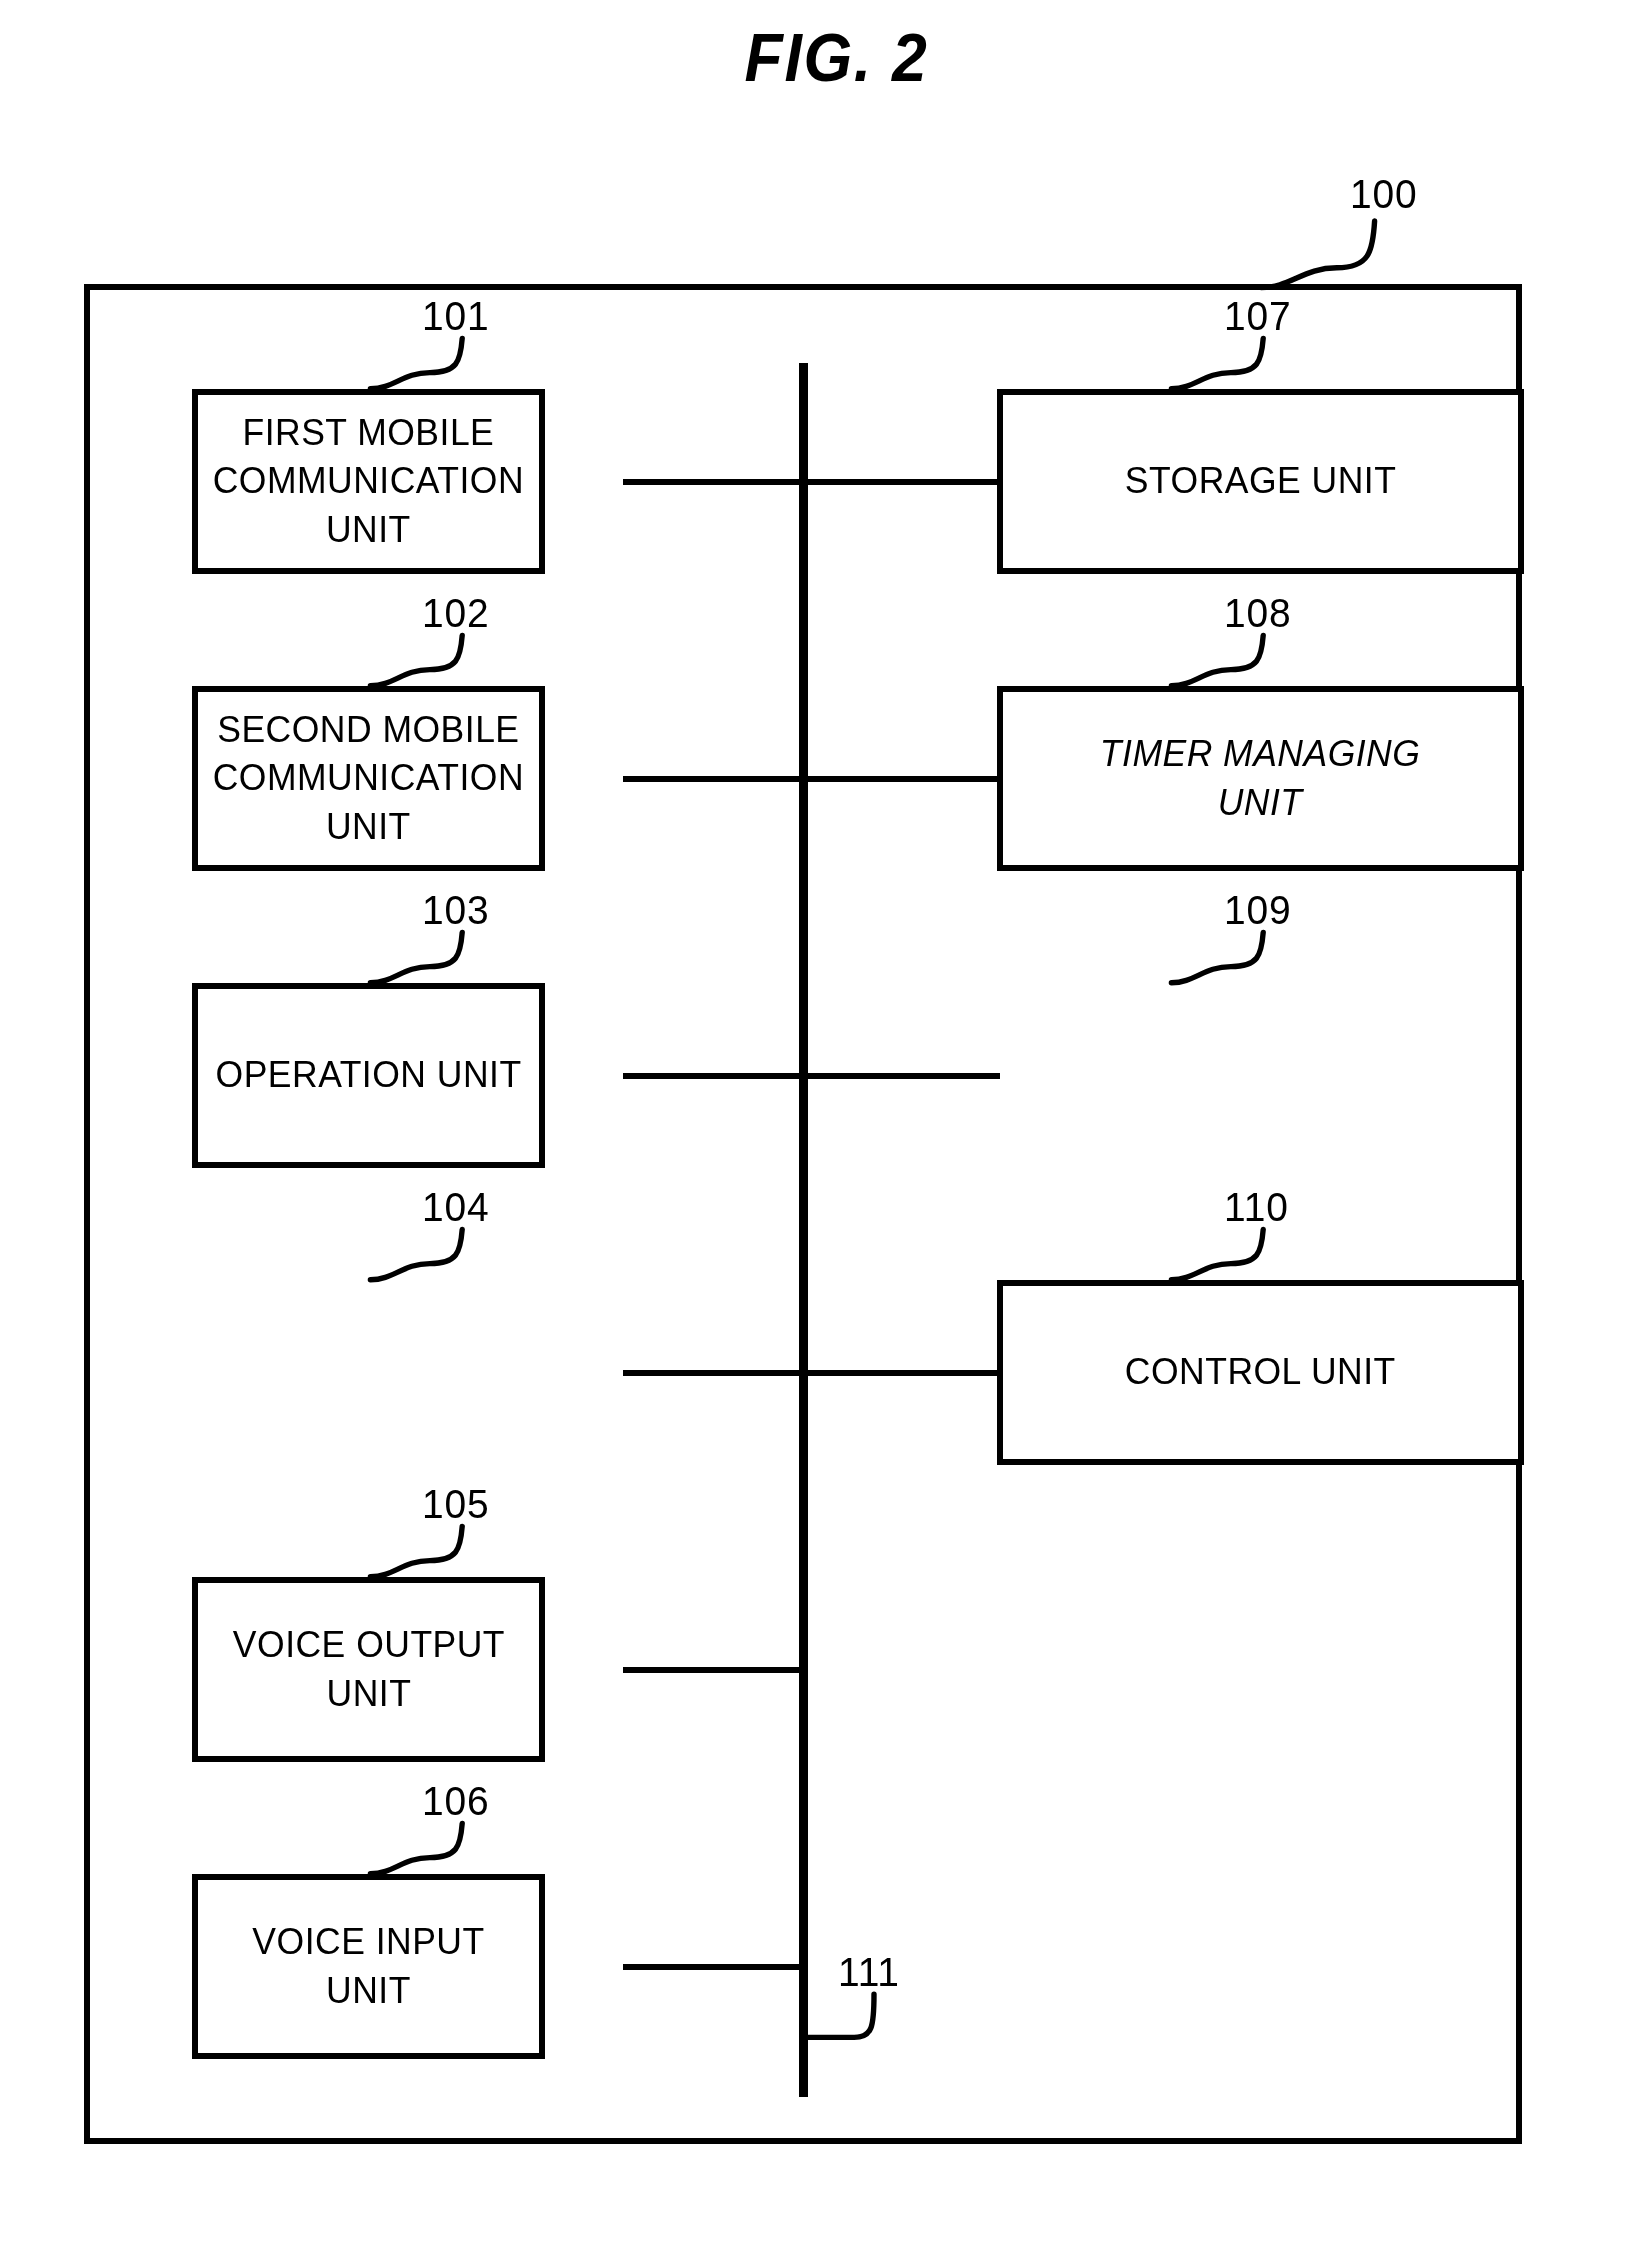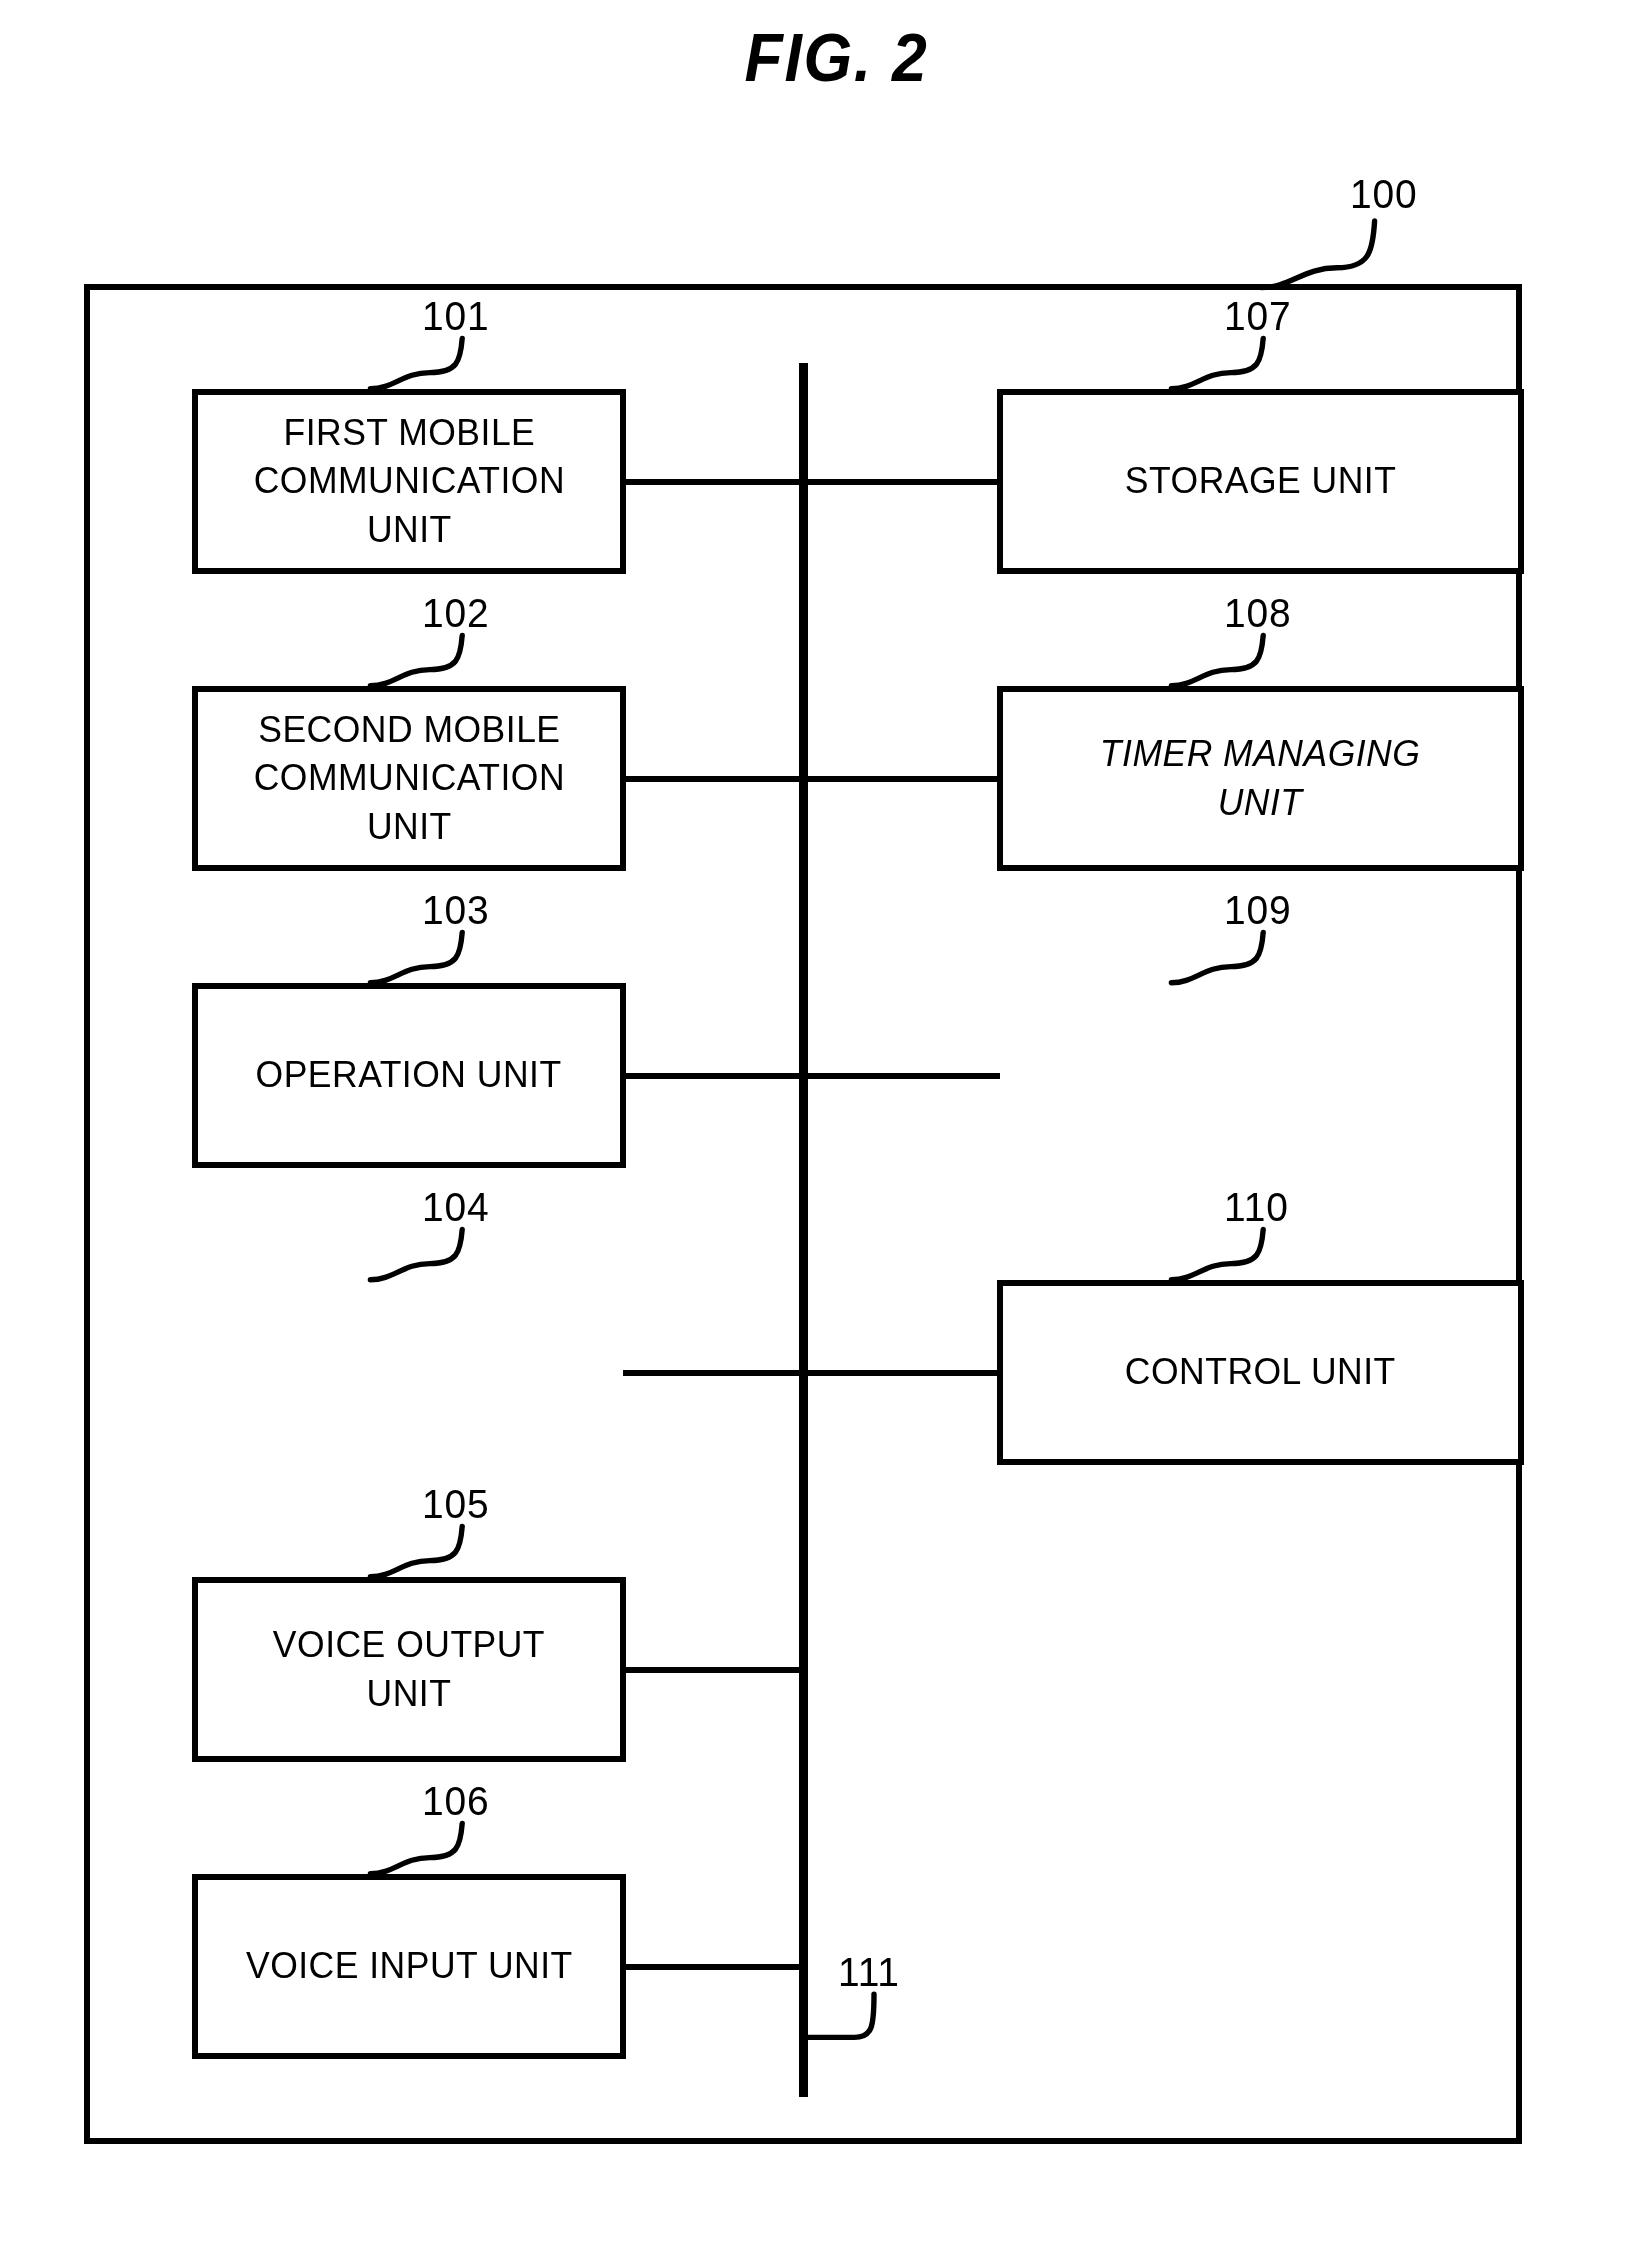--- a/index.html
+++ b/index.html
@@ -39,21 +39,21 @@
     display:flex; align-items:center; justify-content:center;
     text-align:center;
   }
   .unit-label{
     font-size:37px; line-height:1.30; letter-spacing:0.5px;
     font-weight:400; padding:0 7.2px;
     transform:scaleX(0.96); transform-origin:50% 50%;
     white-space:pre-line;
   }
 
-  .col-left  { left:180px;  width:434px; }
+  .col-left  { left:180px;  width:353px; }
   .col-right { left:985px; width:527px; }
 
   
   .connector{position:absolute;height:6.3px;background:#000;}
 
   
   .ref-num{
     position:absolute; font-size:41px; letter-spacing:0.9px;
     transform:scaleX(0.95); transform-origin:0 50%;
     white-space:nowrap;

